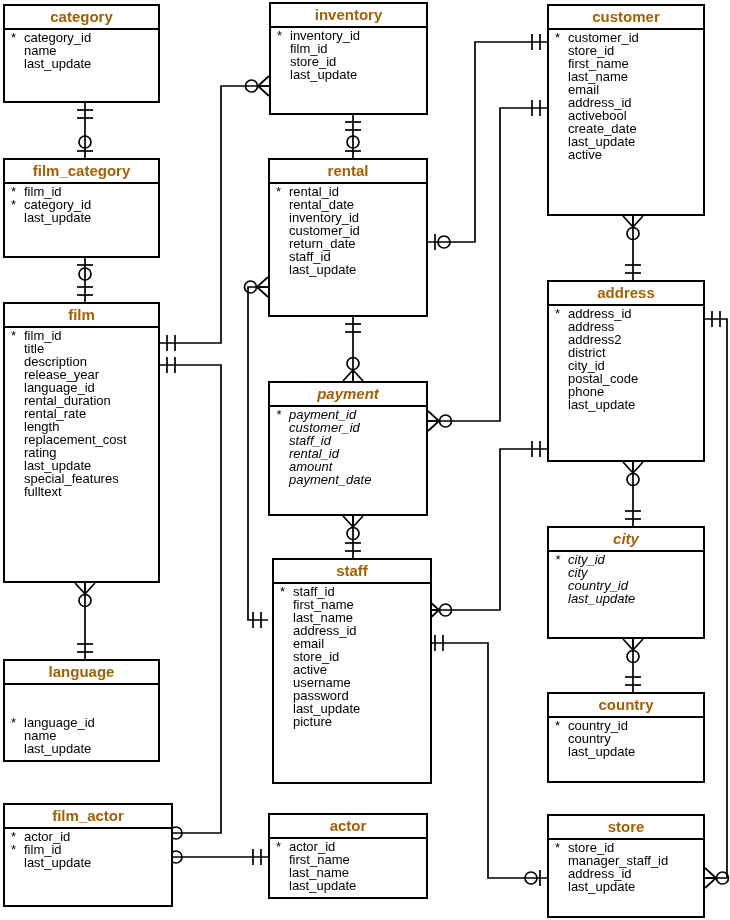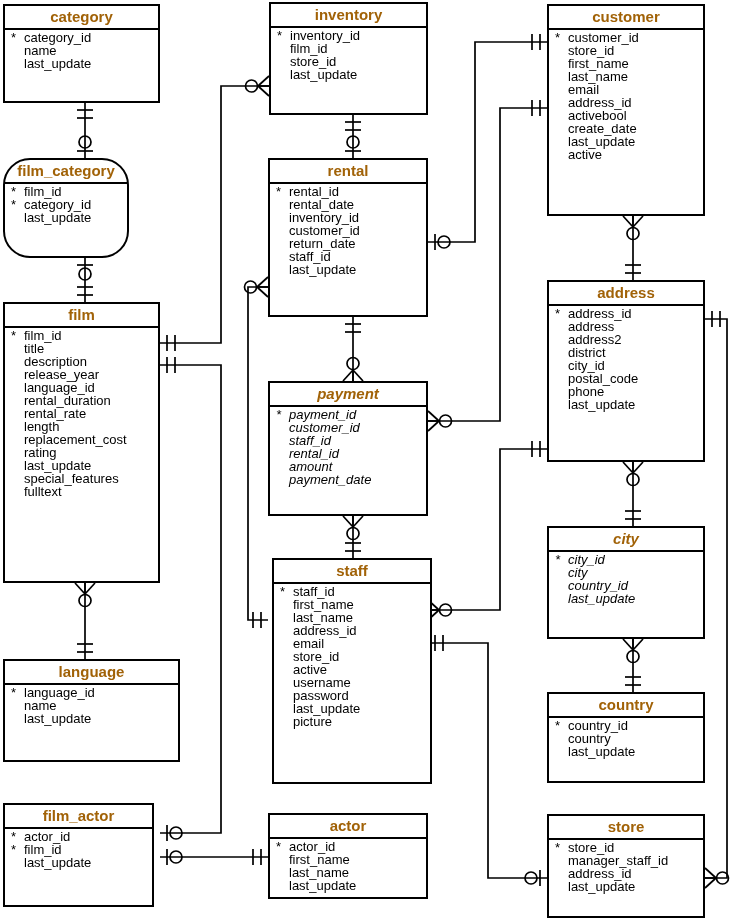--- a/index.html
+++ b/index.html
@@ -135,21 +135,21 @@
     </svg>
   <div id="diagram">
       <div class="tbl" style="left: 3px; top: 4px; width: 157px; height: 99px;">
         <div class="tbl-h">category</div>
         <div class="tbl-b">
           <div class="row"><span class="pk">*</span><span>category_id</span></div>
           <div class="row"><span class="pk"></span><span>name</span></div>
           <div class="row"><span class="pk"></span><span>last_update</span></div>
         </div>
       </div>
-      <div class="tbl" style="left: 3px; top: 158px; width: 126px; height: 100px; border-radius: 27px;">
+      <div class="tbl" style="left: 3px; top: 158px; width: 157px; height: 100px;">
         <div class="tbl-h">film_category</div>
         <div class="tbl-b">
           <div class="row"><span class="pk">*</span><span>film_id</span></div>
           <div class="row"><span class="pk">*</span><span>category_id</span></div>
           <div class="row"><span class="pk"></span><span>last_update</span></div>
         </div>
       </div>
       <div class="tbl" style="left: 3px; top: 302px; width: 157px; height: 281px;">
         <div class="tbl-h">film</div>
         <div class="tbl-b">
@@ -161,29 +161,29 @@
           <div class="row"><span class="pk"></span><span>rental_duration</span></div>
           <div class="row"><span class="pk"></span><span>rental_rate</span></div>
           <div class="row"><span class="pk"></span><span>length</span></div>
           <div class="row"><span class="pk"></span><span>replacement_cost</span></div>
           <div class="row"><span class="pk"></span><span>rating</span></div>
           <div class="row"><span class="pk"></span><span>last_update</span></div>
           <div class="row"><span class="pk"></span><span>special_features</span></div>
           <div class="row"><span class="pk"></span><span>fulltext</span></div>
         </div>
       </div>
-      <div class="tbl" style="left: 3px; top: 659px; width: 177px; height: 103px;">
+      <div class="tbl" style="left: 3px; top: 659px; width: 157px; height: 103px; gap: 30px;">
         <div class="tbl-h">language</div>
         <div class="tbl-b">
           <div class="row"><span class="pk">*</span><span>language_id</span></div>
           <div class="row"><span class="pk"></span><span>name</span></div>
           <div class="row"><span class="pk"></span><span>last_update</span></div>
         </div>
       </div>
-      <div class="tbl" style="left: 3px; top: 803px; width: 151px; height: 104px;">
+      <div class="tbl" style="left: 3px; top: 803px; width: 170px; height: 104px;">
         <div class="tbl-h">film_actor</div>
         <div class="tbl-b">
           <div class="row"><span class="pk">*</span><span>actor_id</span></div>
           <div class="row"><span class="pk">*</span><span>film_id</span></div>
           <div class="row"><span class="pk"></span><span>last_update</span></div>
         </div>
       </div>
       <div class="tbl" style="left: 269px; top: 2px; width: 159px; height: 113px;">
         <div class="tbl-h">inventory</div>
         <div class="tbl-b">

